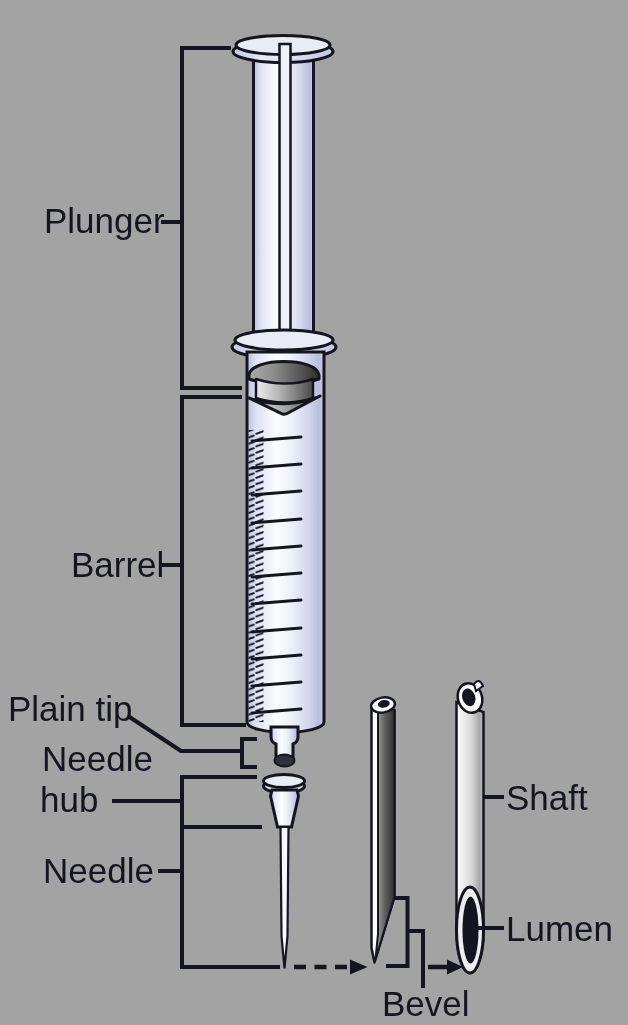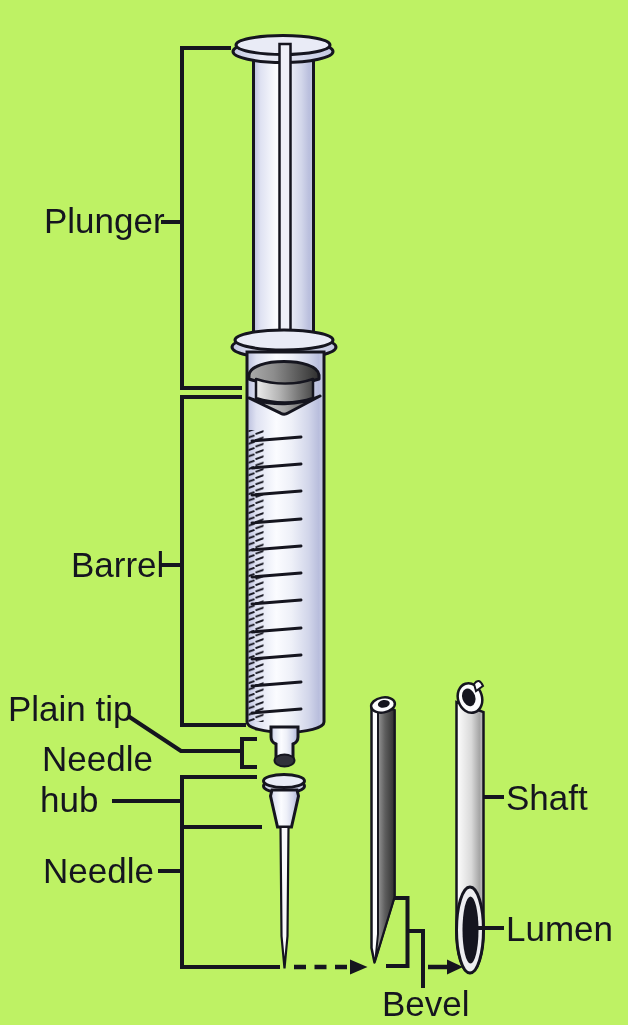--- a/index.html
+++ b/index.html
@@ -5,21 +5,21 @@
   html, body {
     margin: 0;
     padding: 0;
     background: #ffffff;
     font-family: "Liberation Sans", sans-serif;
   }
   .stage {
     position: relative;
     width: 628px;
     height: 1025px;
-    background: #bef264;
+    background: #a3a3a3;
     overflow: hidden;
   }
   svg { display: block; }
   text {
     font-family: "Liberation Sans", sans-serif;
     font-size: 35px;
     fill: #15151f;
   }
 </style>
 </head>

